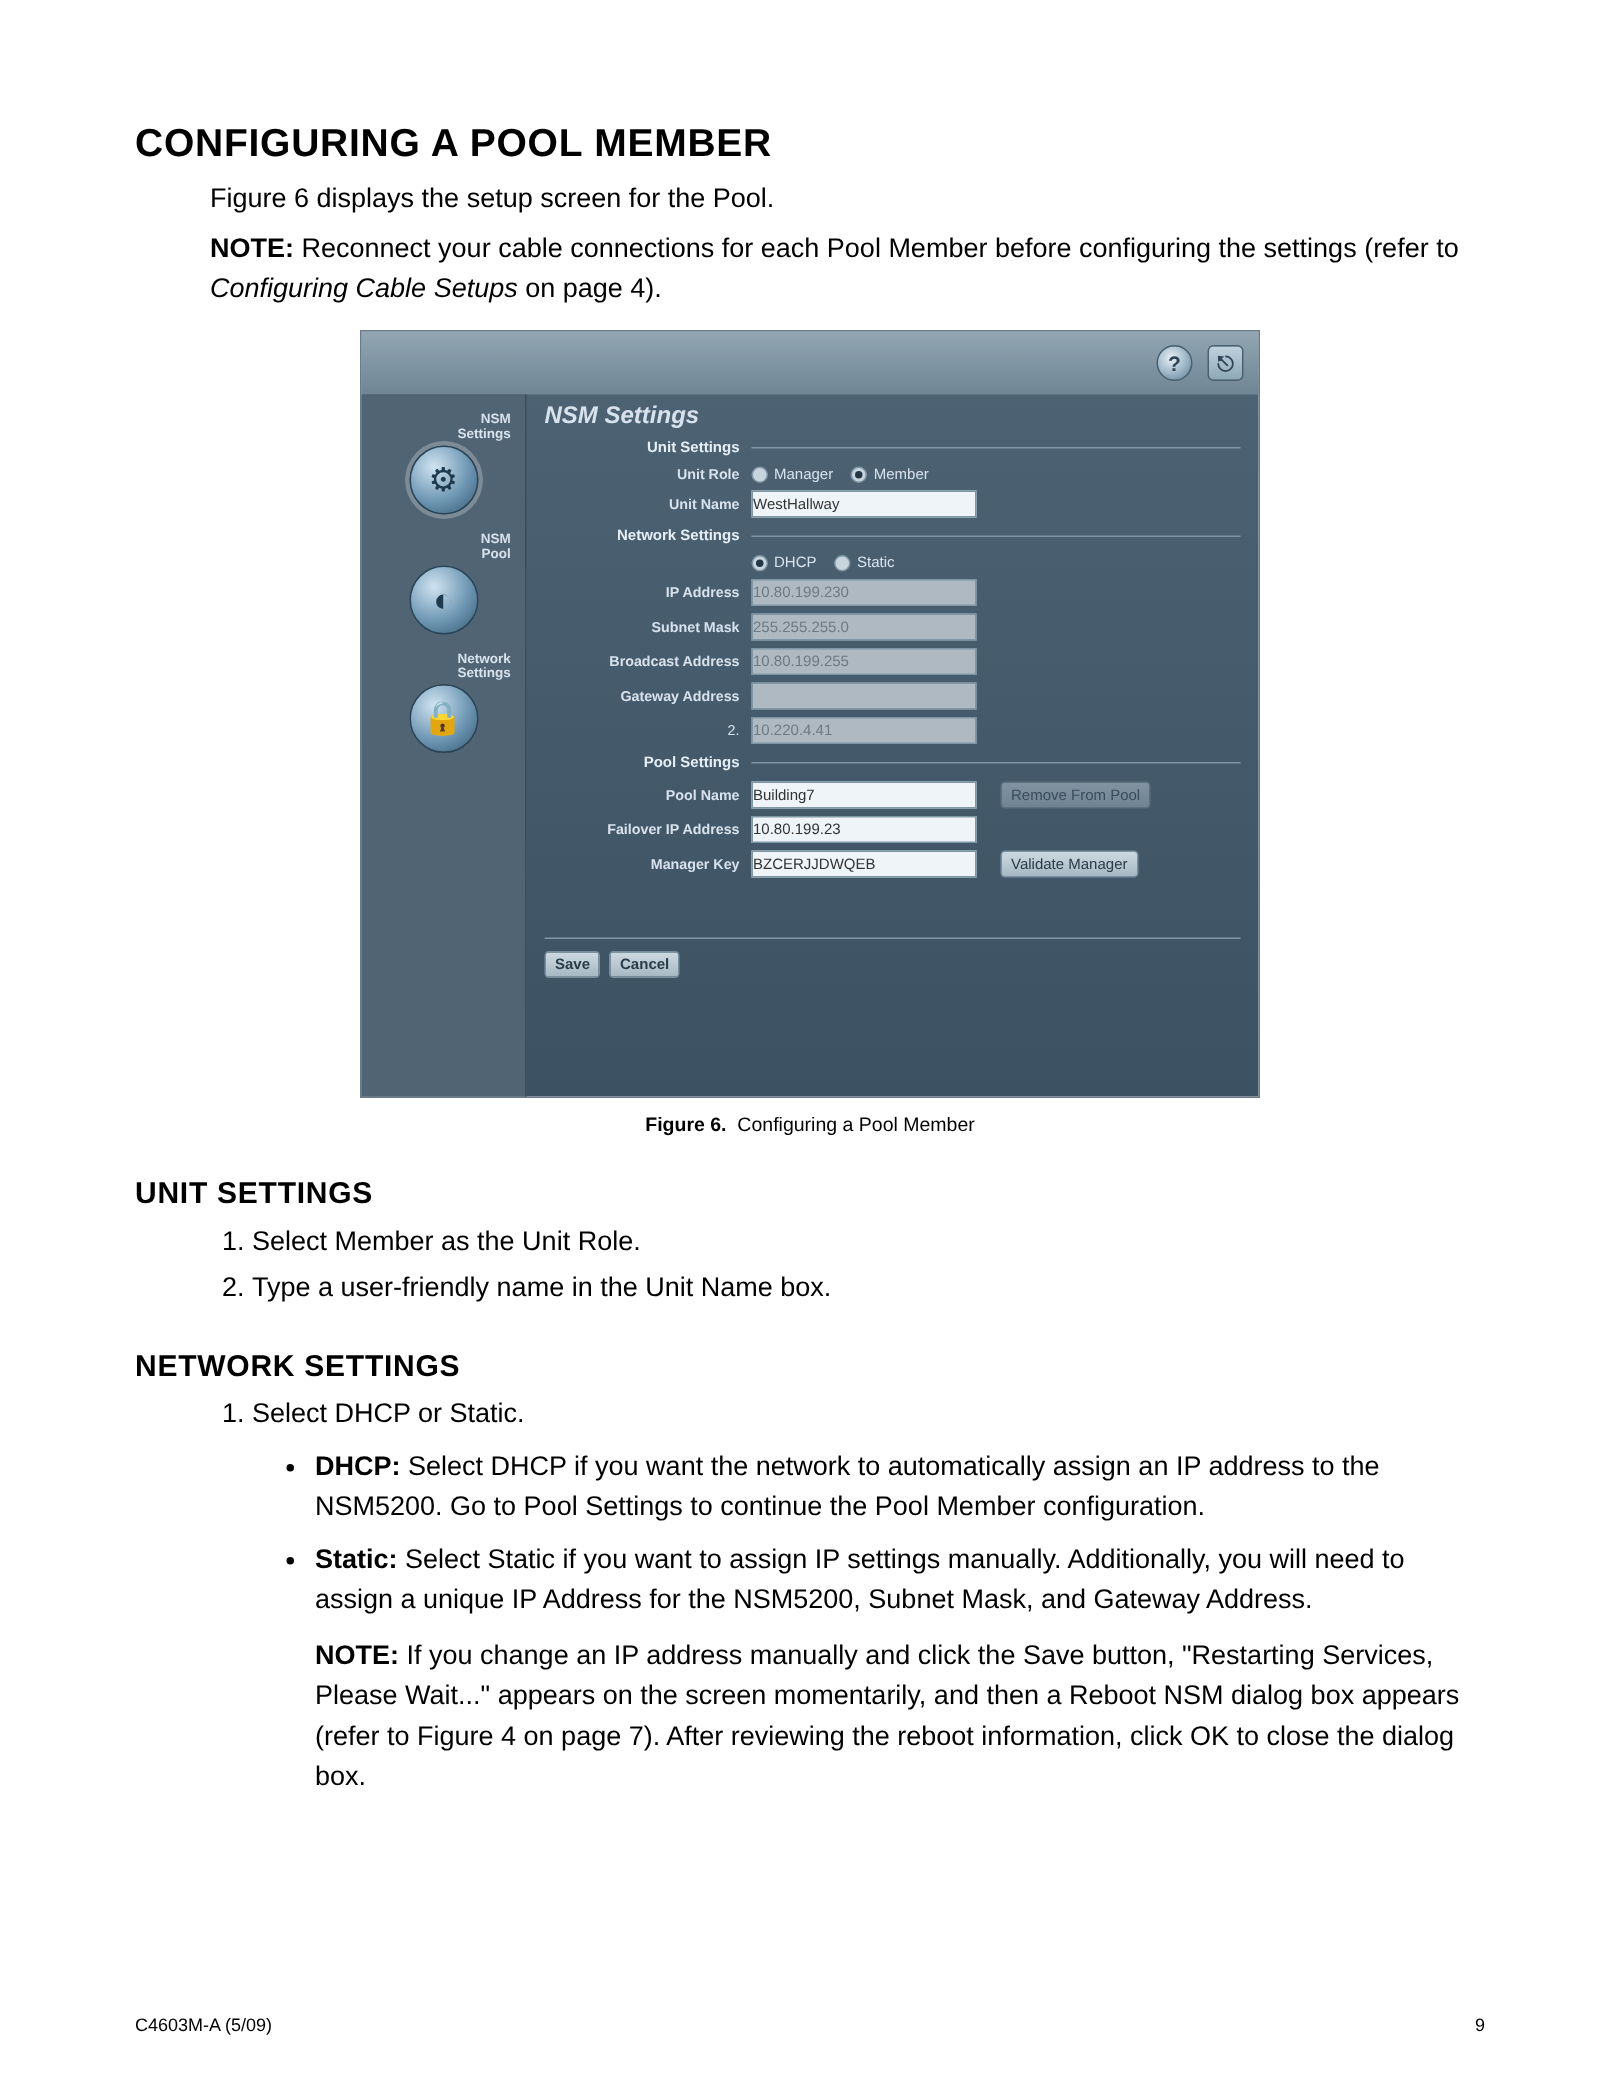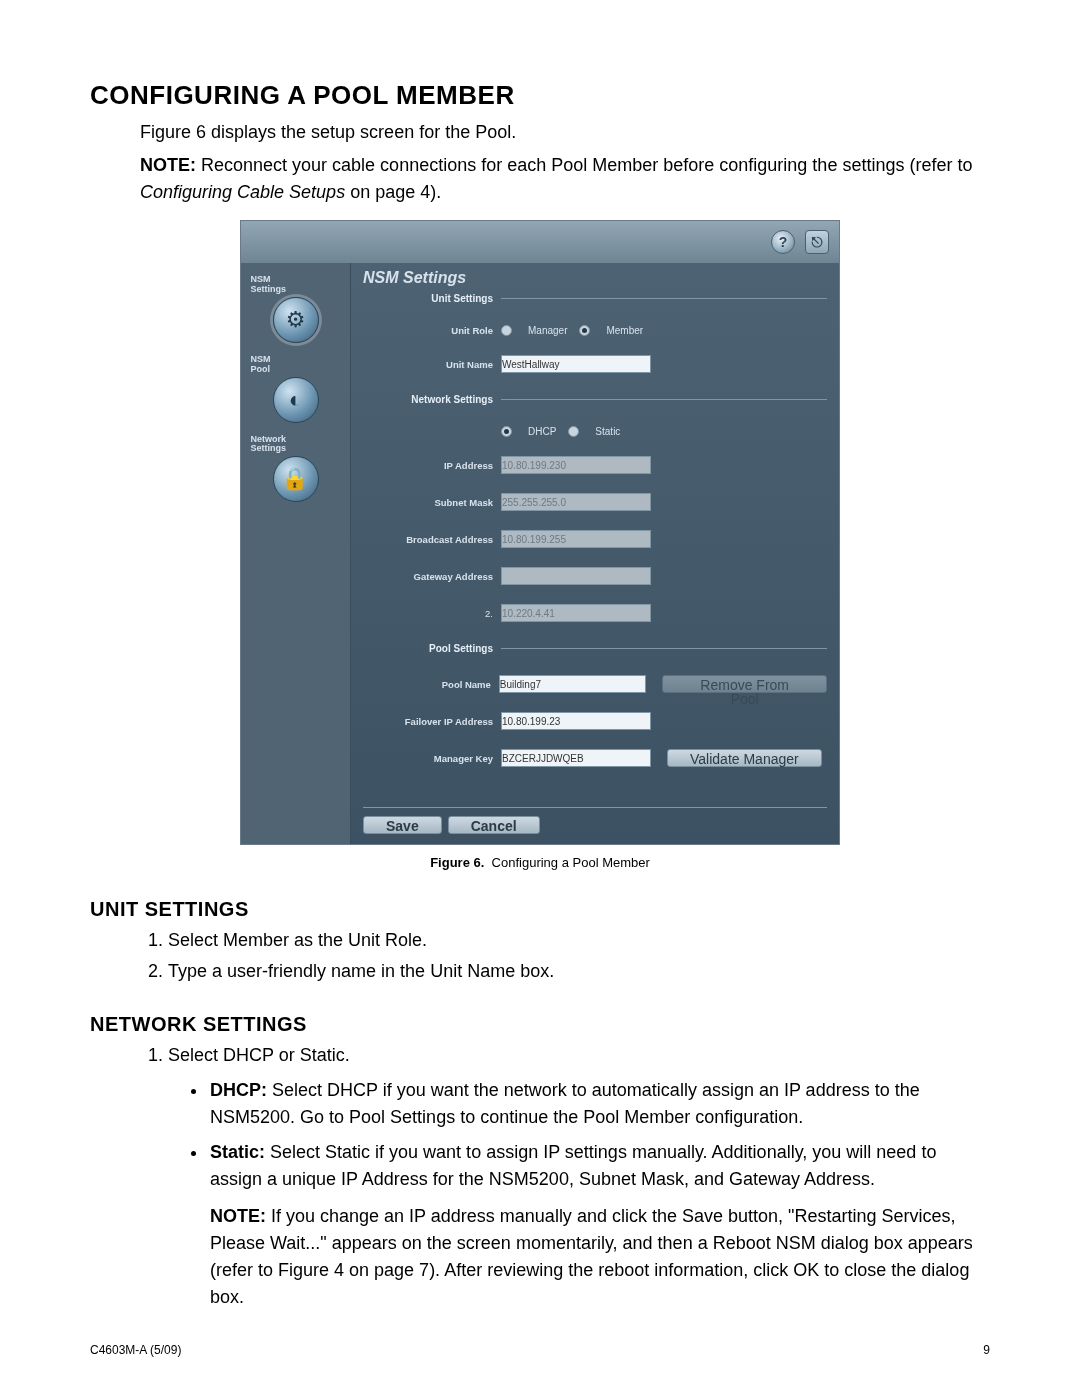--- a/index.html
+++ b/index.html
@@ -82,21 +82,21 @@
   .sidebar {
     width: 110px;
     background: #506473;
     border-right: 1px solid #3a4d5b;
     padding-top: 12px;
     display: flex;
     flex-direction: column;
     align-items: center;
     gap: 2px;
   }
-  .side-item { width: 90px; text-align: left; }
+  .side-item { width: 90px; text-align: right; }
   .side-label { font-size: 9px; font-weight: bold; line-height: 1.1; color:#d8e2ec; }
   .side-icon-wrap {
     width: 46px; height: 46px; margin: 2px auto 10px auto;
     border-radius: 50%;
     background: radial-gradient(circle at 35% 30%, #cfe3f1, #6e97b3 55%, #365973);
     border: 1px solid #2b4558;
     display:flex; align-items:center; justify-content:center;
     color:#1f3a4d; font-size:22px;
   }
   .side-item.active .side-icon-wrap {
@@ -108,43 +108,43 @@
   .group-title {
     font-weight: bold; font-size: 10px; text-align: right;
     color:#e6eef6;
     padding: 2px 0;
     display:flex; align-items:center; gap:8px;
   }
   .group-title .txt { width:130px; text-align:right; }
   .group-title .rule { flex:1; height:1px; background:#7f96a5; }
   .row {
     display:flex; align-items:center; gap:8px;
-    margin: 19px 0;
+    margin: 5px 0;
   }
   .row .lbl { width:130px; text-align:right; font-weight: bold; font-size:9.5px; }
   .row .lbl.sub { font-weight: normal; }
   .row .ctrl { width:150px; }
   .row .ctrl input[type=text] {
     width:100%; height:18px; font-size:10px;
     background:#eef4f8; border:1px solid #7f96a5; padding:0 0;
     color:#333;
   }
   .row .ctrl input[type=text]:disabled { background:#aeb9c1; color:#6d7a84; }
   .radios { display:flex; gap:12px; align-items:center; font-size:10px; }
-  .radios label { display:flex; align-items:center; gap:16px; }
+  .radios label { display:flex; align-items:center; gap:4px; }
   .radio-dot {
     width:11px; height:11px; border-radius:50%;
     border:1px solid #7f96a5; background:#c9d5de;
     display:inline-flex; align-items:center; justify-content:center;
   }
   .radio-dot.sel::after{ content:""; width:5px; height:5px; border-radius:50%; background:#243746; }
   .pill-btn {
-    font-size:14px; border:1px solid #7a8f9d; border-radius:3px;
+    font-size:10px; border:1px solid #7a8f9d; border-radius:3px;
     background:linear-gradient(#cdd9e1,#a6b8c3);
-    color:#2a3b47; padding:2px 22px; height:18px; line-height:14px;
+    color:#2a3b47; padding:2px 6px; height:18px; line-height:14px;
   }
   .pill-btn.disabled { opacity:0.45; }
   .after-ctrl { margin-left:8px; }
 
   .action-bar {
     border-top:1px solid #7f96a5;
     margin-top:40px; padding-top:8px;
     display:flex; gap:6px;
   }
   .action-bar .pill-btn { font-weight:bold; }

